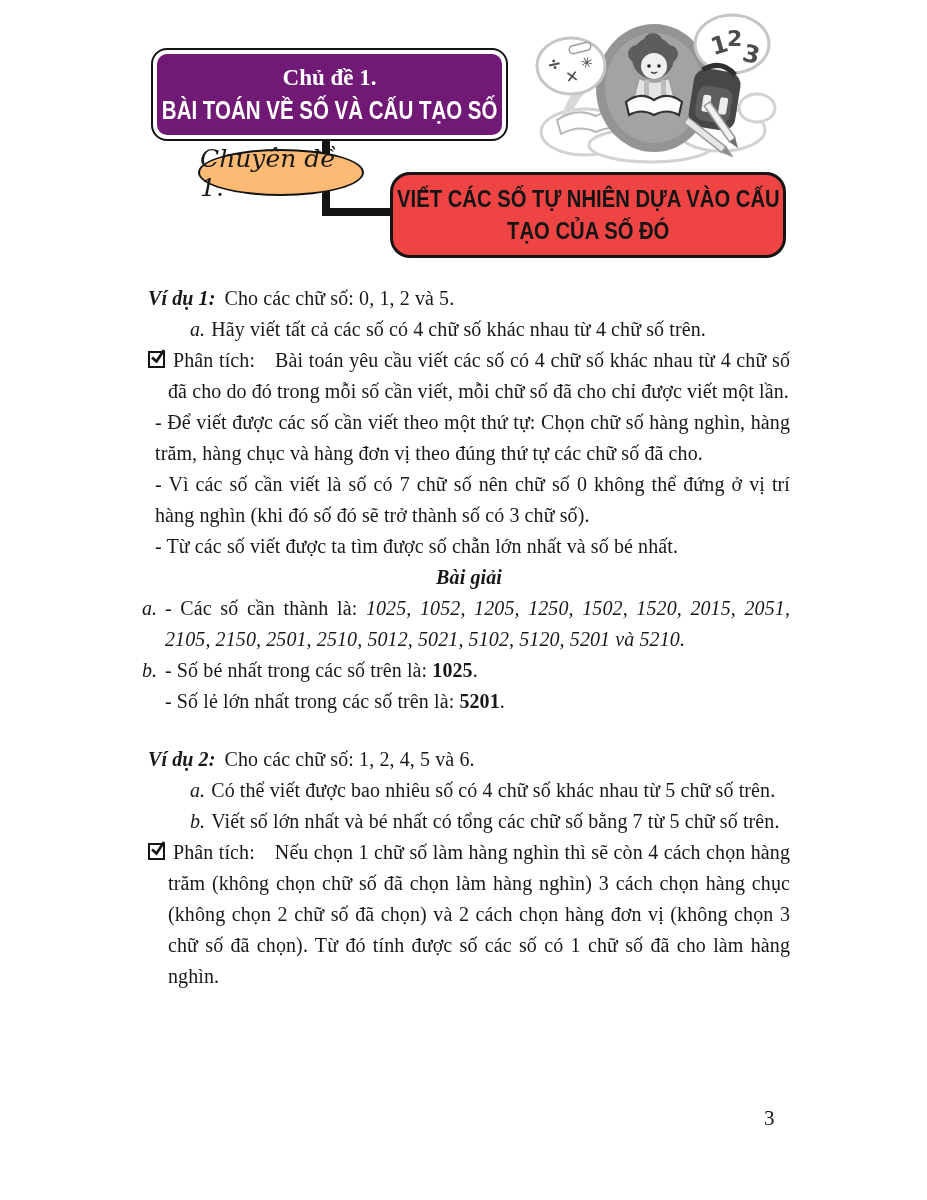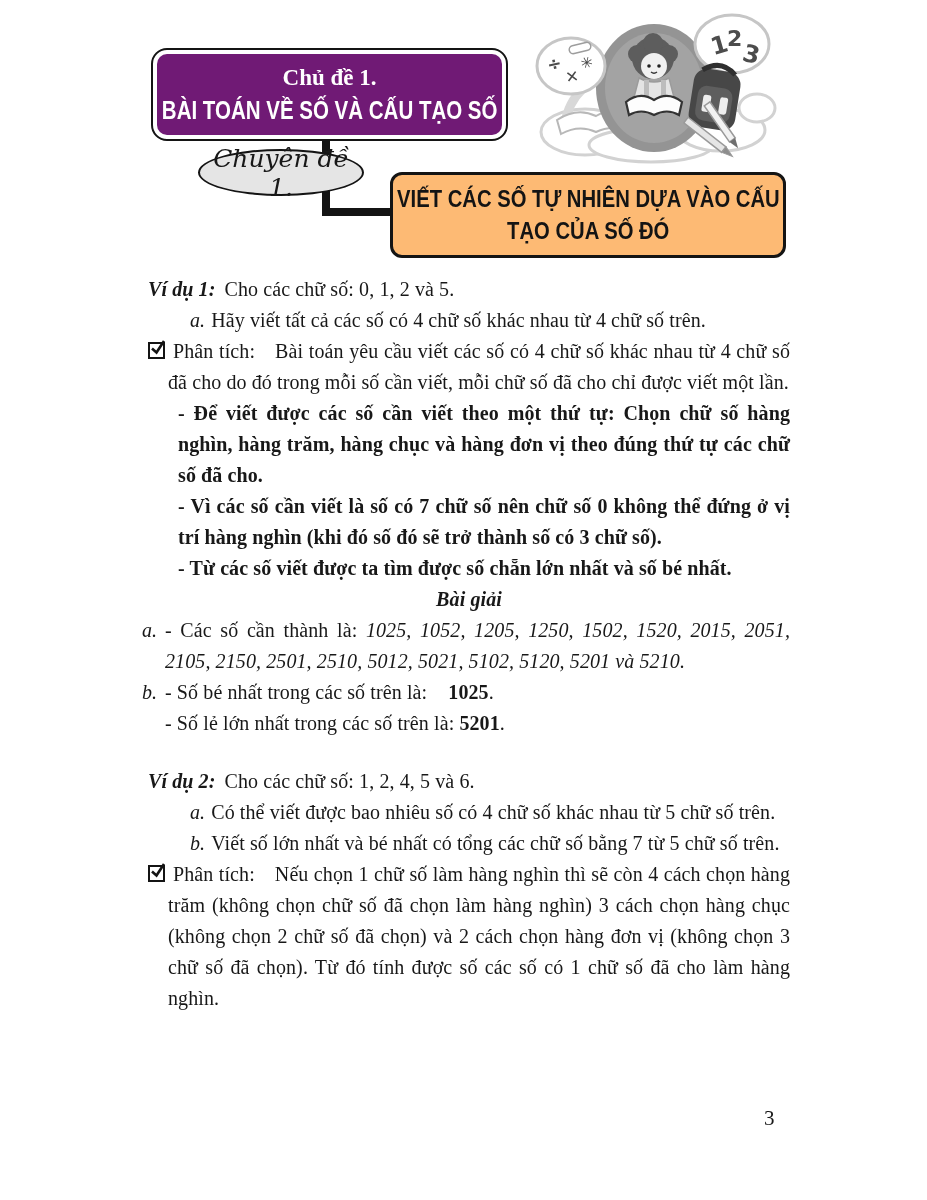--- a/index.html
+++ b/index.html
@@ -21,44 +21,44 @@
     font-family:"Liberation Serif",serif;
   }
   .topic-title{
     color:#fff;font-weight:bold;font-size:25px;line-height:34px;white-space:nowrap;
     font-family:"Liberation Sans",sans-serif;transform:scaleX(.82);letter-spacing:0;
   }
   .conn-v{position:absolute;left:322px;top:139px;width:8px;height:77px;background:#141414;z-index:1;}
   .conn-h{position:absolute;left:322px;top:208px;width:72px;height:8px;background:#141414;z-index:1;}
   .topic-ellipse{
     position:absolute;left:198px;top:149px;width:166px;height:47px;box-sizing:border-box;
-    background:#e5e5e5;border:2.5px solid #141414;border-radius:50%;z-index:2;
-    display:flex;align-items:center;justify-content:center;text-align:center;
+    background:#fdba74;border:2.5px solid #141414;border-radius:50%;z-index:2;
+    display:flex;align-items:center;justify-content:center;
   }
   .topic-ellipse-label{font-style:italic;font-size:25px;font-family:"DejaVu Serif",serif;}
   .subtopic-box{
     position:absolute;left:390px;top:172px;width:396px;height:86px;box-sizing:border-box;
-    border:3px solid #141414;border-radius:12px;background:#fdba74;z-index:3;
+    border:3px solid #141414;border-radius:20px;background:#ef4444;z-index:3;
     display:flex;flex-direction:column;align-items:center;justify-content:center;
   }
   .subtopic-line{
     font-family:"Liberation Sans",sans-serif;font-weight:bold;font-size:23px;line-height:32px;
     color:#141414;white-space:nowrap;transform:scaleX(.88);
   }
   .illustration{position:absolute;left:533px;top:8px;width:244px;height:158px;z-index:2;}
   
   .body-content{
-    position:absolute;left:148px;top:274px;width:642px;
+    position:absolute;left:148px;top:283px;width:642px;
     font-size:20px;line-height:31px;letter-spacing:.1px;
   }
   .para{text-align:justify;}
   .p-example{white-space:nowrap;text-align:left;}
   .p-item{margin-left:42px;white-space:nowrap;text-align:left;}
   .p-analysis{padding-left:20px;text-indent:-20px;}
-  .p-dash{margin-left:30px;font-weight:bold;}
+  .p-dash{margin-left:7px;}
   .p-solution{position:relative;padding-left:17px;}
   .p-solution-title{text-align:center;font-weight:bold;font-style:italic;}
   .gap{margin-top:27px;}
   .mk-bi{font-weight:bold;font-style:italic;margin-right:9px;}
   .mk-i{font-style:italic;margin-right:6px;}
   .mk-abs{position:absolute;left:-6px;top:0;margin-right:0;}
   .lbl-i{margin-right:20px;}
   .cbx{
     display:inline-block;width:13px;height:13px;border:2.2px solid #141414;
     margin-right:8px;vertical-align:-1px;position:relative;text-indent:0;
@@ -158,21 +158,21 @@
     <div class="para p-example"><span class="mk-bi">Ví dụ 1:</span>Cho các chữ số: 0, 1, 2 và 5.</div>
     <div class="para p-item"><span class="mk-i">a.</span>Hãy viết tất cả các số có 4 chữ số khác nhau từ 4 chữ số trên.</div>
     <div class="para p-analysis"><span class="cbx"><svg viewBox="0 0 15 15">
           <path d="M2 8 L6.5 12 L14 0.5" fill="none" stroke="#141414" stroke-width="2.6"></path>
         </svg></span><span class="lbl-i">Phân tích:</span>Bài toán yêu cầu viết các số có 4 chữ số khác nhau từ 4 chữ số đã cho do đó trong mỗi số cần viết, mỗi chữ số đã cho chỉ được viết một lần.</div>
     <div class="para p-dash">- Để viết được các số cần viết theo một thứ tự: Chọn chữ số hàng nghìn, hàng trăm, hàng chục và hàng đơn vị theo đúng thứ tự các chữ số đã cho.</div>
     <div class="para p-dash">- Vì các số cần viết là số có 7 chữ số nên chữ số 0 không thể đứng ở vị trí hàng nghìn (khi đó số đó sẽ trở thành số có 3 chữ số).</div>
     <div class="para p-dash">- Từ các số viết được ta tìm được số chẵn lớn nhất và số bé nhất.</div>
     <div class="para p-solution-title">Bài giải</div>
     <div class="para p-solution"><span class="mk-i mk-abs">a.</span><span>- Các số cần thành là: </span><span style="font-style: italic;">1025, 1052, 1205, 1250, 1502, 1520, 2015, 2051, 2105, 2150, 2501, 2510, 5012, 5021, 5102, 5120, 5201 và 5210.</span></div>
-    <div class="para p-solution"><span class="mk-i mk-abs">b.</span><span>- Số bé nhất trong các số trên là: </span><span style="font-weight: bold; margin-left: 16px;">1025</span><span>.</span></div>
+    <div class="para p-solution"><span class="mk-i mk-abs">b.</span><span>- Số bé nhất trong các số trên là: </span><span style="font-weight: bold;">1025</span><span>.</span></div>
     <div class="para p-solution"><span>- Số lẻ lớn nhất trong các số trên là: </span><span style="font-weight: bold;">5201</span><span>.</span></div>
     <div class="para p-example gap"><span class="mk-bi">Ví dụ 2:</span>Cho các chữ số: 1, 2, 4, 5 và 6.</div>
     <div class="para p-item"><span class="mk-i">a.</span>Có thể viết được bao nhiêu số có 4 chữ số khác nhau từ 5 chữ số trên.</div>
     <div class="para p-item"><span class="mk-i">b.</span>Viết số lớn nhất và bé nhất có tổng các chữ số bằng 7 từ 5 chữ số trên.</div>
     <div class="para p-analysis"><span class="cbx"><svg viewBox="0 0 15 15">
           <path d="M2 8 L6.5 12 L14 0.5" fill="none" stroke="#141414" stroke-width="2.6"></path>
         </svg></span><span class="lbl-i">Phân tích:</span>Nếu chọn 1 chữ số làm hàng nghìn thì sẽ còn 4 cách chọn hàng trăm (không chọn chữ số đã chọn làm hàng nghìn) 3 cách chọn hàng chục (không chọn 2 chữ số đã chọn) và 2 cách chọn hàng đơn vị (không chọn 3 chữ số đã chọn). Từ đó tính được số các số có 1 chữ số đã cho làm hàng nghìn.</div>
   </div>
 
 <div class="page-number">3</div>

